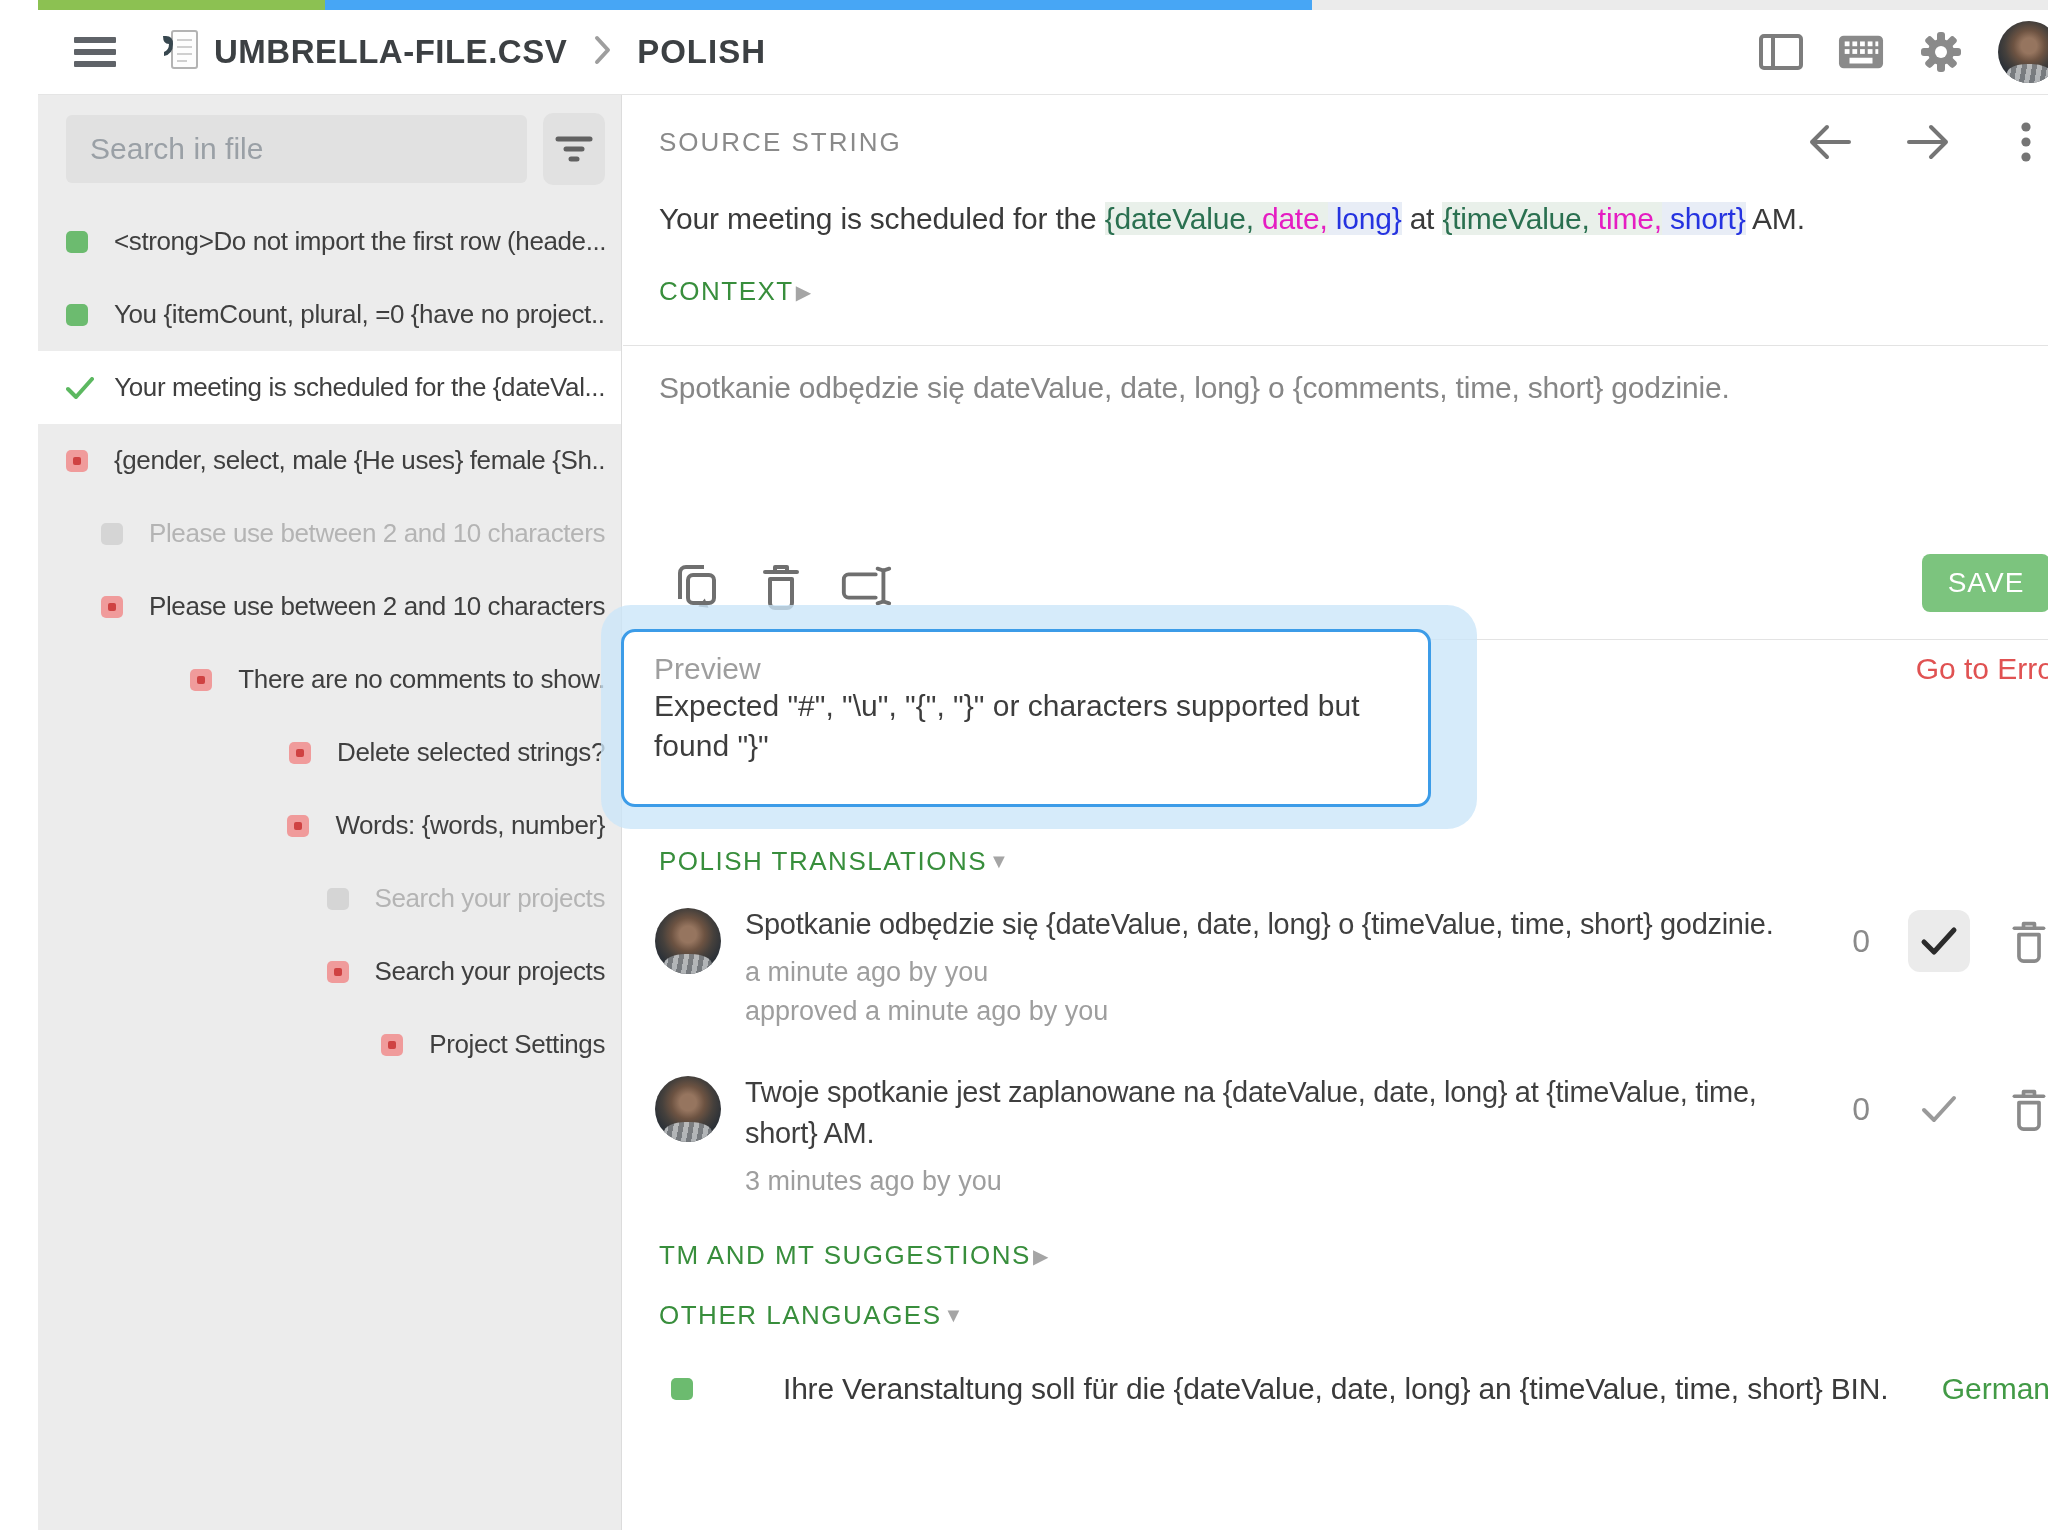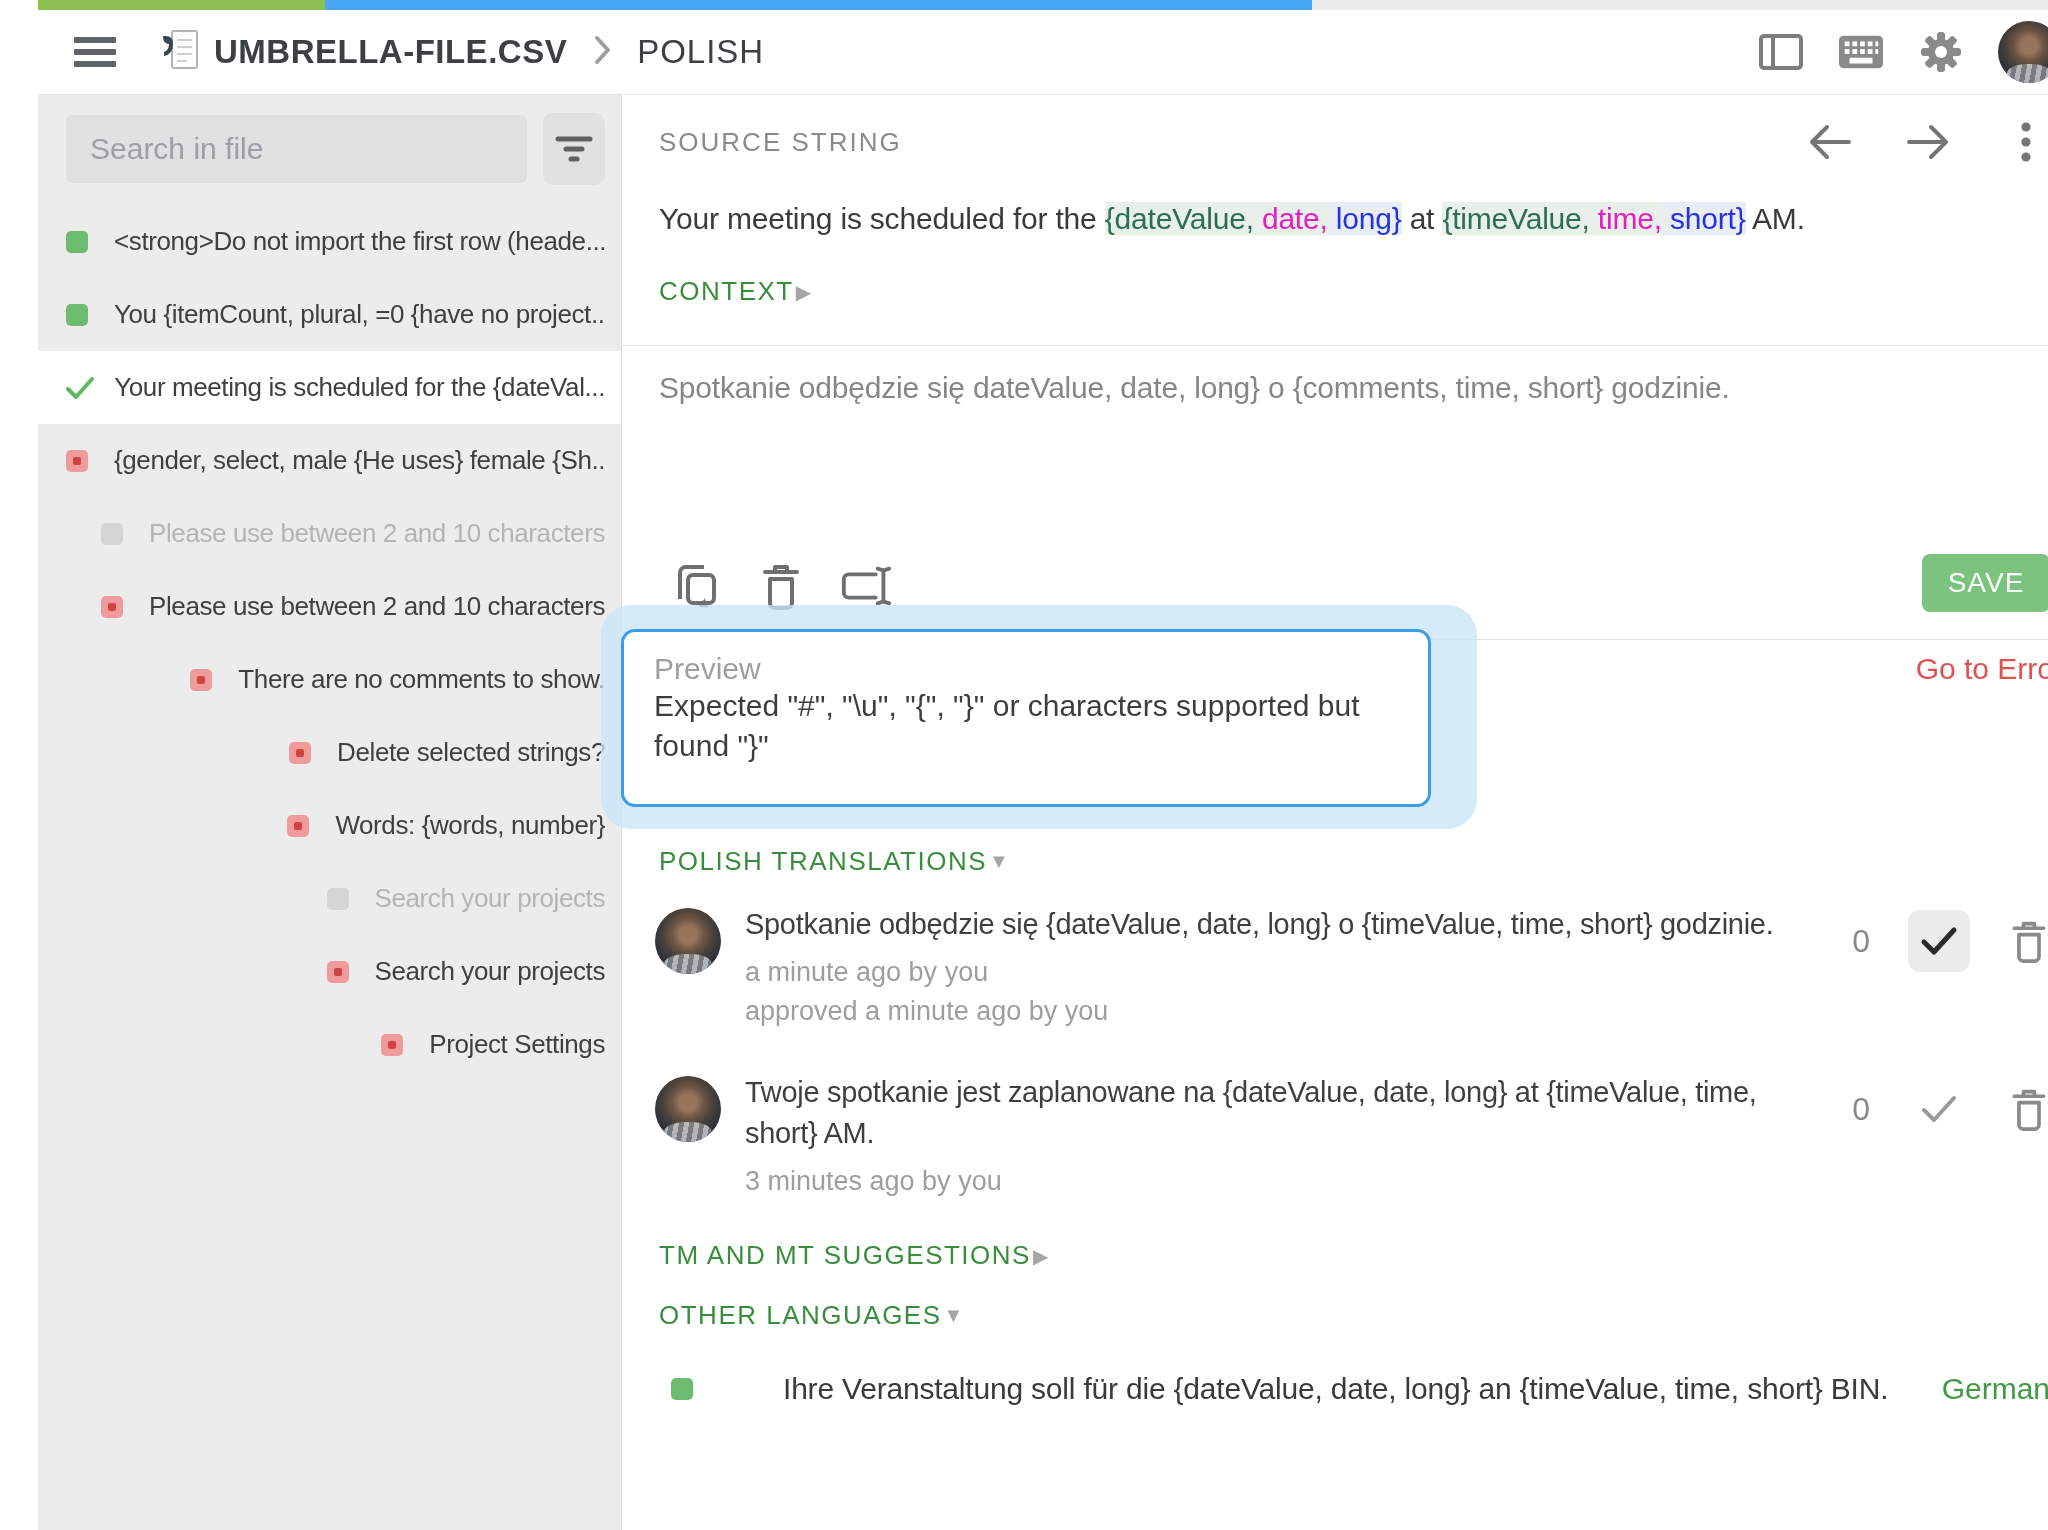--- a/index.html
+++ b/index.html
@@ -13,21 +13,21 @@
 
   
   .topbar { position:absolute; top:10px; left:0; width:2048px; height:84px; background:#fff;
             display:flex; align-items:center; box-shadow:0 1px 0 #e5e5e5; z-index:3; }
   .hamburger { margin-left:36px; width:42px; height:30px; display:flex; flex-direction:column; justify-content:space-between; cursor:pointer; }
   .hamburger i { display:block; height:6px; background:#5f6368; border-radius:1px; }
   .crumb { display:flex; align-items:center; }
   .file-ic { margin-left:44px; margin-right:14px; }
   .crumb-file { font-size:33px; font-weight:600; color:#3c4043; letter-spacing:.5px; white-space:nowrap; }
   .crumb-sep { margin:0 26px; }
-  .crumb-lang { font-size:33px; font-weight:400; color:#3c4043; letter-spacing:1px; }
+  .crumb-lang { font-size:33px; font-weight:700; color:#3c4043; letter-spacing:1px; }
   .topbar-right { margin-left:auto; display:flex; align-items:center; gap:34px; padding-right:26px; }
   .tb-icon { width:46px; height:46px; display:flex; align-items:center; justify-content:center; cursor:pointer; }
   .avatar-top { width:62px; height:62px; border-radius:50%; overflow:hidden; position:relative;
      background:radial-gradient(circle at 50% 40%, #96755f 0 16%, #6d5342 32%, #45403c 50%, #2d3238 68%, #1e2226 100%); }
   .avatar-top::after, .t-avatar::after { content:""; position:absolute; left:14%; right:14%; bottom:-4%; height:34%;
      background:repeating-linear-gradient(100deg,#c9ccce 0 5px,#83878b 5px 10px); border-radius:45% 45% 50% 50%; opacity:.85; }
 
   
   .sidebar { position:absolute; top:94px; left:0; width:584px; bottom:0; background:#ececec; border-right:1px solid #dcdcdc; }
   .search-row { position:absolute; top:19px; left:28px; right:16px; height:72px; display:flex; }

